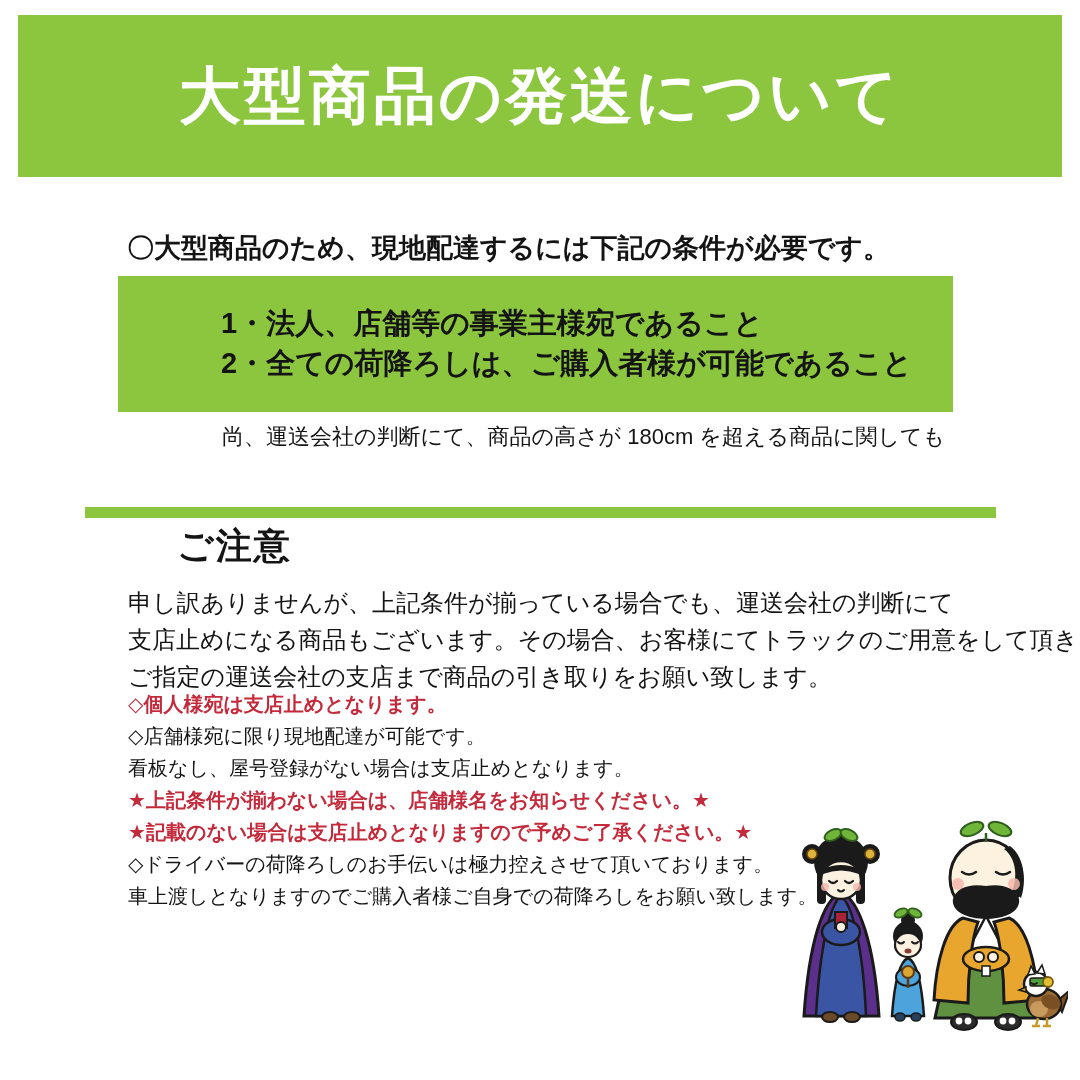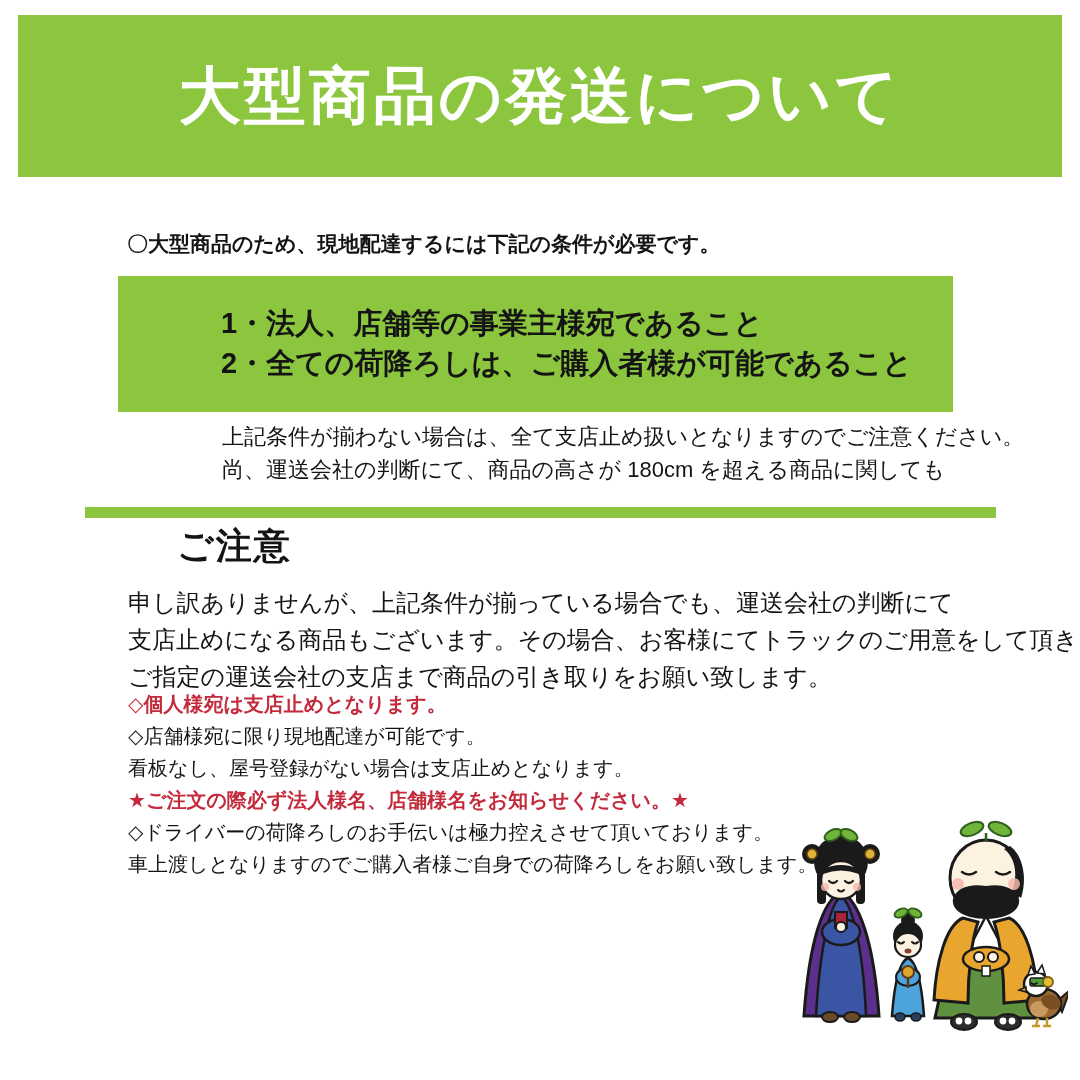--- a/index.html
+++ b/index.html
@@ -21,21 +21,21 @@
     position:absolute;left:18px;top:15px;width:1044px;height:162px;
     background:var(--green);
     display:flex;align-items:center;justify-content:center;
   }
   .banner-title{
     color:var(--white);font-size:62px;font-weight:bold;letter-spacing:3px;
     text-align:right;white-space:nowrap;
   }
   .intro{
     position:absolute;left:127px;top:230px;
-    font-size:21px;font-weight:bold;white-space:nowrap;
+    font-size:27px;font-weight:bold;white-space:nowrap;
   }
   .cond-box{
     position:absolute;left:118px;top:276px;width:835px;height:136px;
     background:var(--green);
     display:flex;flex-direction:column;justify-content:center;
     gap:0;padding-left:103px;
   }
   .cond-line{font-size:29px;font-weight:bold;white-space:nowrap;}
   .note{
     position:absolute;left:222px;top:420px;
@@ -73,39 +73,39 @@
 </div>
 
 <div class="intro">〇大型商品のため、現地配達するには下記の条件が必要です。</div>
 
 <div class="cond-box">
   <div class="cond-line">1・法人、店舗等の事業主様宛であること</div>
   <div class="cond-line">2・全ての荷降ろしは、ご購入者様が可能であること</div>
 </div>
 
 <div class="note">
-  <div>上記条件が揃わない場合は、全て支店止め扱いとなりますのでご注意ください。</div>
   <div>尚、運送会社の判断にて、商品の高さが 180cm を超える商品に関しても</div>
 </div>
 
 <div class="divider"></div>
 
 <div class="caution-heading">ご注意</div>
 
 <div class="caution-para">
   <div>申し訳ありませんが、上記条件が揃っている場合でも、運送会社の判断にて</div>
   <div>支店止めになる商品もございます。その場合、お客様にてトラックのご用意をして頂き、</div>
   <div>ご指定の運送会社の支店まで商品の引き取りをお願い致します。</div>
 </div>
 
 <div class="caution-notes">
   <div class="red-bold">◇個人様宛は支店止めとなります。</div>
   <div>◇店舗様宛に限り現地配達が可能です。</div>
   <div>看板なし、屋号登録がない場合は支店止めとなります。</div>
-  <div class="red-bold">★ご注文の際必ず法人様名、店舗様名をお知らせください。★</div>
+  <div class="red-bold">★上記条件が揃わない場合は、店舗様名をお知らせください。★</div>
+  <div class="red-bold">★記載のない場合は支店止めとなりますので予めご了承ください。★</div>
   <div>◇ドライバーの荷降ろしのお手伝いは極力控えさせて頂いております。</div>
   <div>車上渡しとなりますのでご購入者様ご自身での荷降ろしをお願い致します。</div>
 </div>
 
 <svg class="illus" viewBox="0 0 282 215" aria-hidden="true">
 
   <g>
     <path d="M55,72 C37,80 23,122 18,196 L93,196 C88,122 73,80 55,72 Z" fill="#5b2f8c" stroke="#1a1a1a" stroke-width="3"></path>
     <path d="M55,76 C44,84 34,126 30,196 L80,196 C77,126 66,84 55,76 Z" fill="#3a55a4" stroke="#1a1a1a" stroke-width="2.5"></path>
     <ellipse cx="44" cy="197" rx="8" ry="5" fill="#6b4a2a" stroke="#1a1a1a" stroke-width="2"></ellipse>

